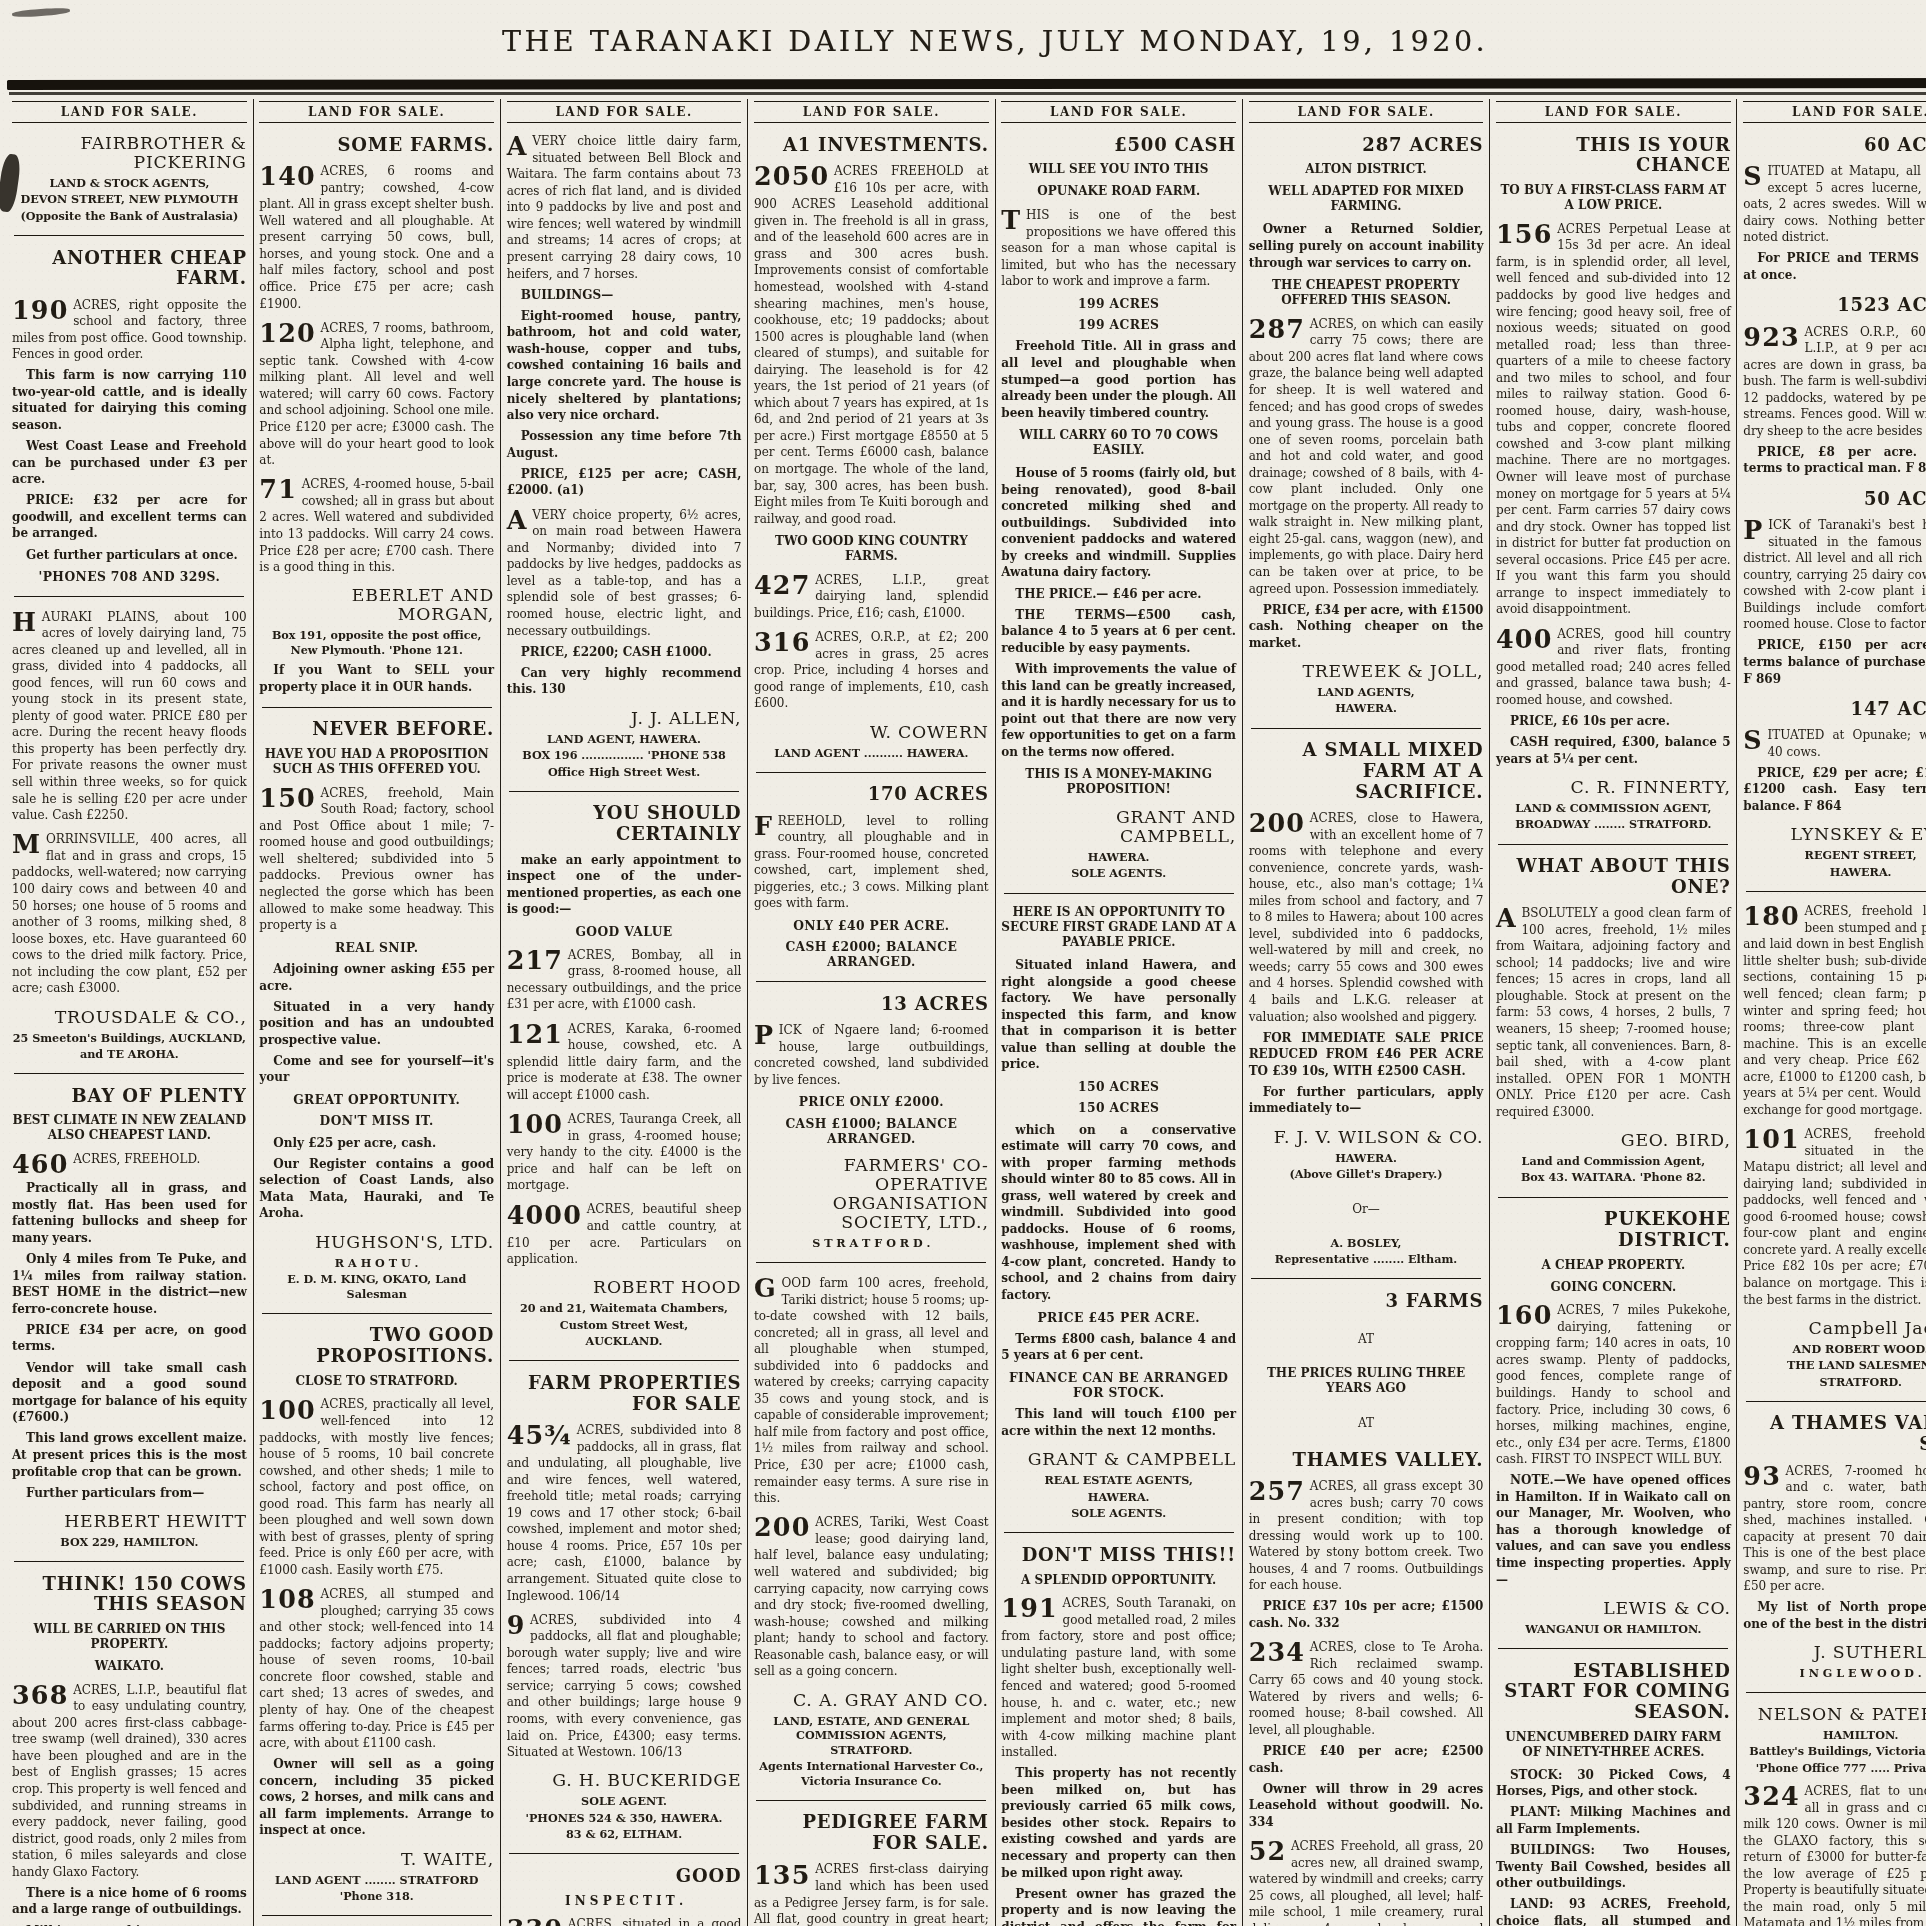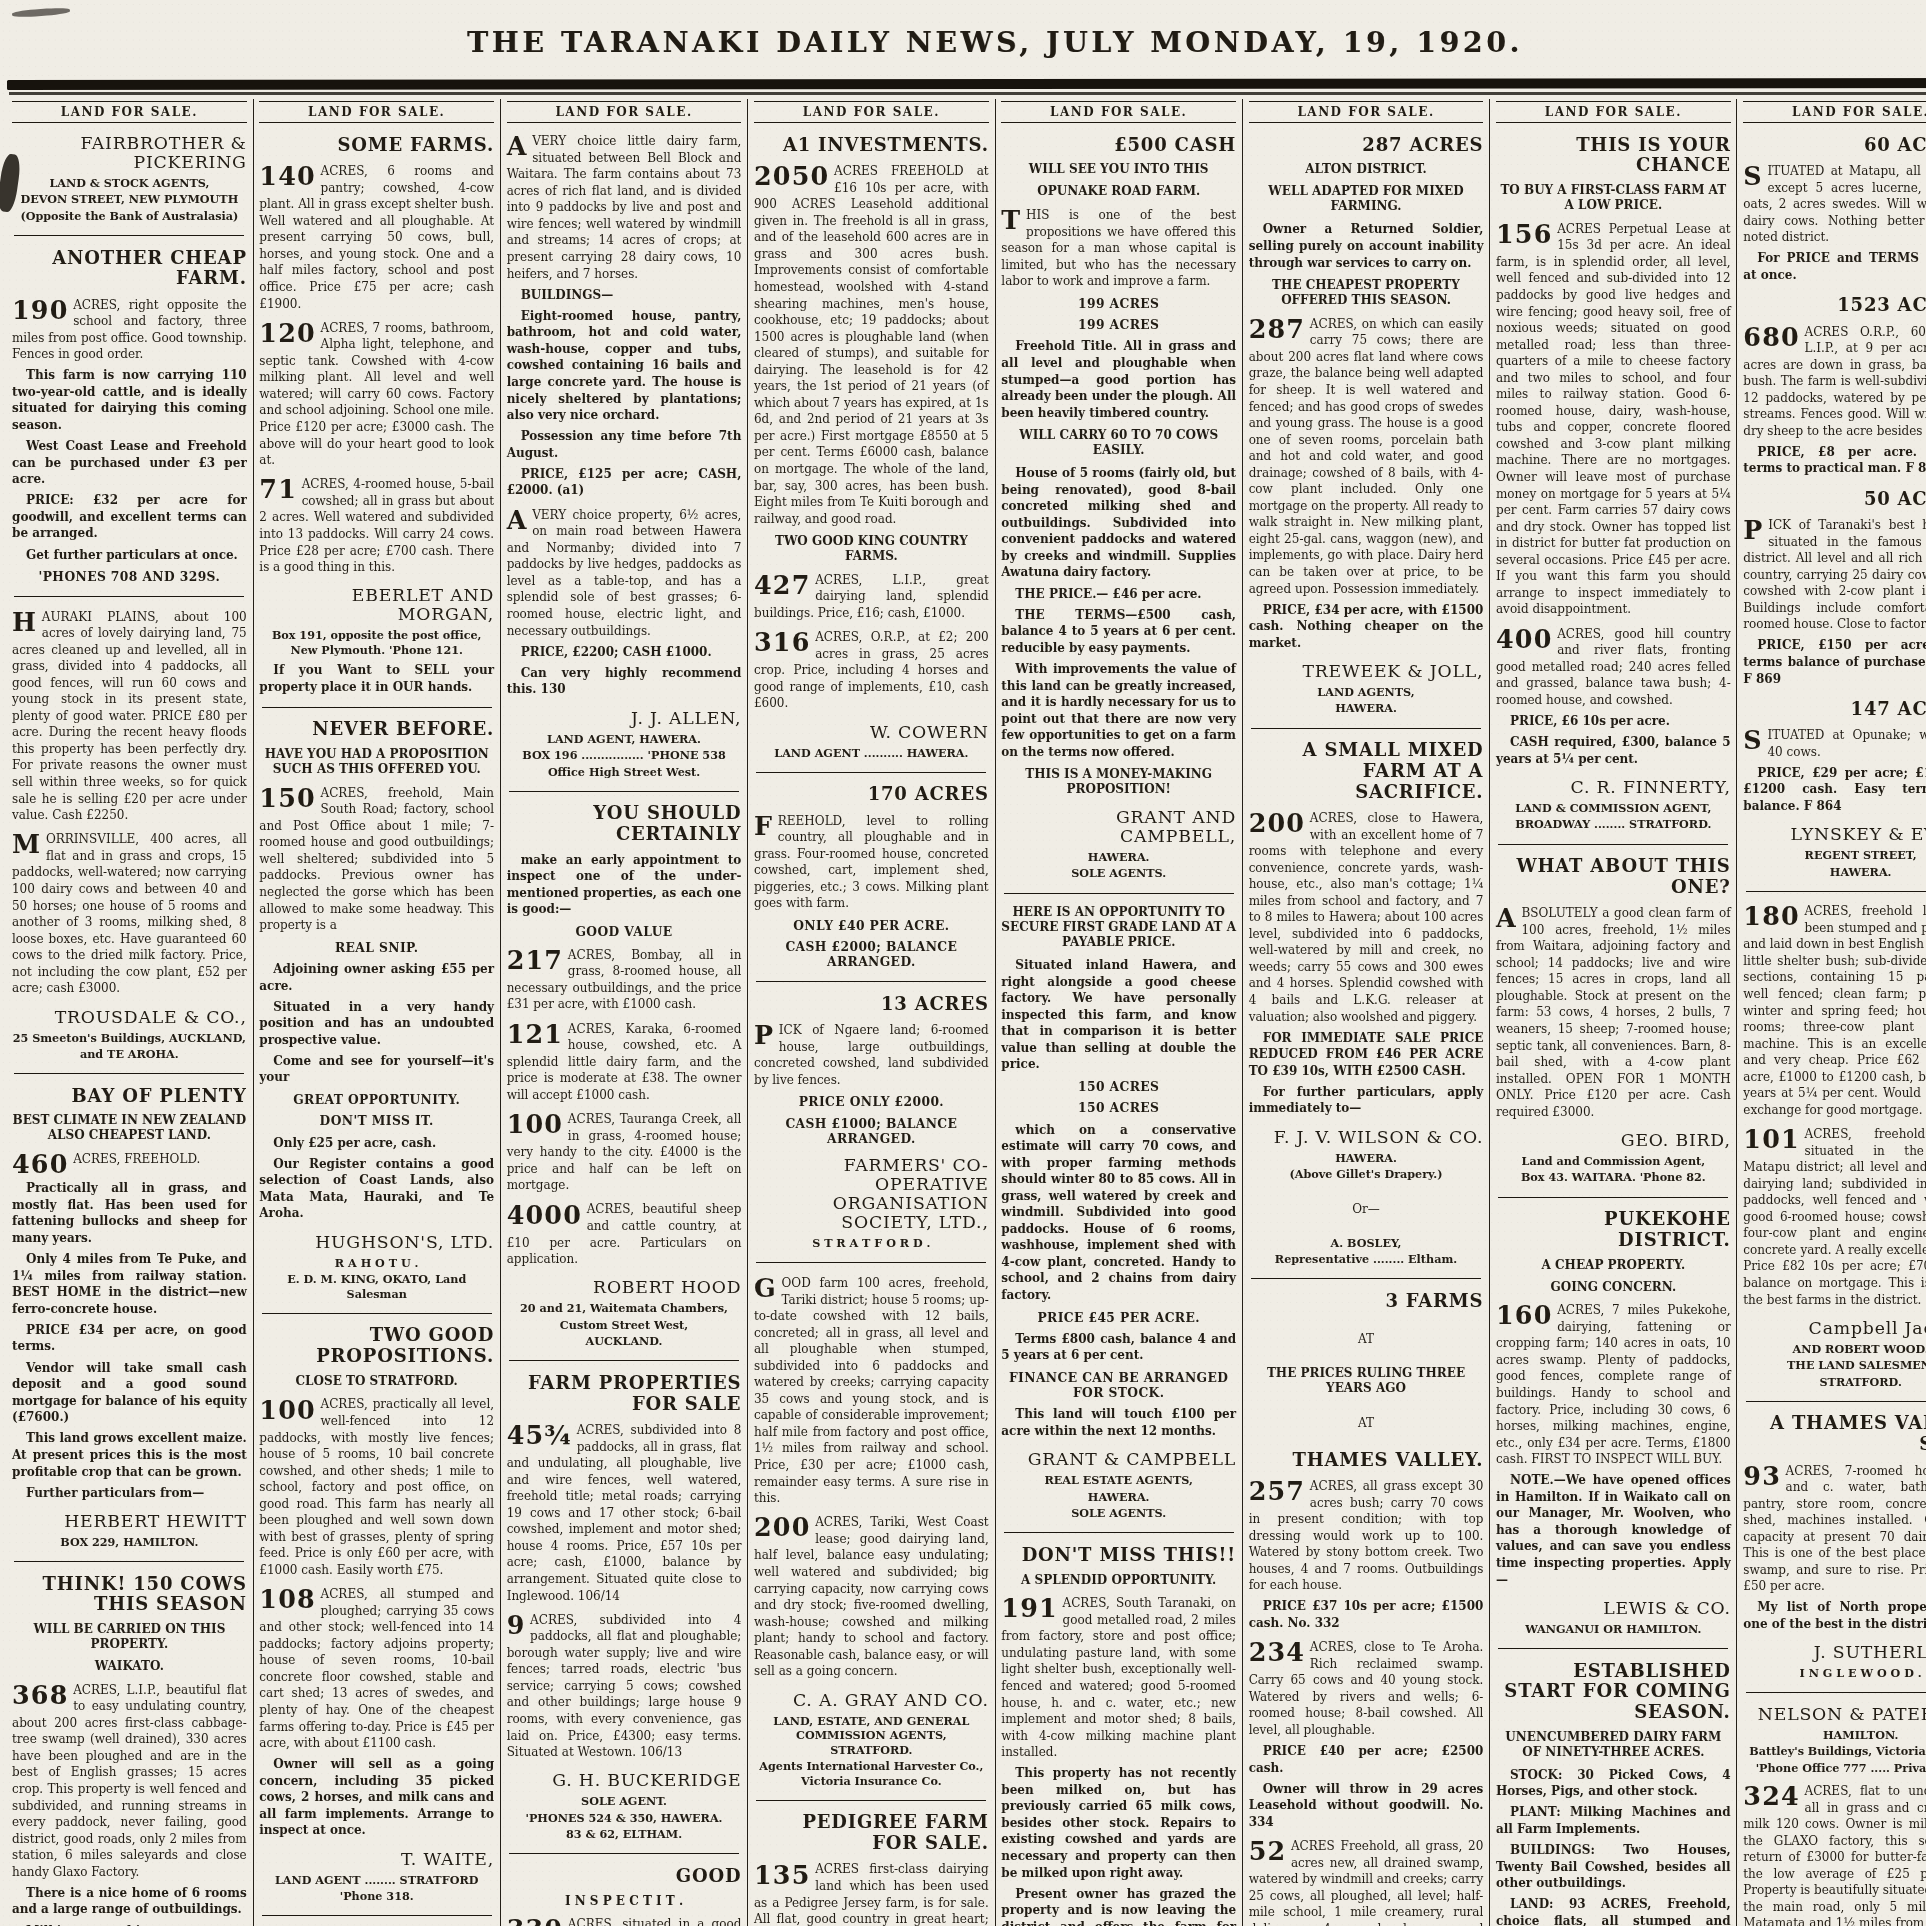--- a/index.html
+++ b/index.html
@@ -11,21 +11,21 @@
       radial-gradient(circle, rgba(40,32,24,.032) 0.4px, transparent 0.5px);
     background-size:6.5px 8.9px, 11.2px 12px;
     font-family:"DejaVu Serif","Liberation Serif",serif;
     color:#211c14;
     position:relative;
     overflow:hidden;
   }
   .page{position:relative;width:100%;height:100%;}
   .masthead{position:relative;text-align:center;padding-top:25px;height:42px;}
   .mast-title{
-    font-size:28.5px;font-weight:bold;letter-spacing:3.5px;
+    font-size:28.5px;font-weight:normal;letter-spacing:3.5px;
     text-shadow:0.4px 0.4px 0 rgba(30,24,16,.35);
     margin-top:40px;
   }
   .mast-rule{height:10px;background:#17130d;margin:11.6px 7px 0;border-radius:1.5px;transform:rotate(-.06deg);}
   .mast-rule2{height:2.7px;background:#17130d;margin:3.5px 35px 0 9.2px;opacity:.8;}
   .columns{display:flex;align-items:stretch;padding:3.9px 6.2px 0;}
   .col{flex:1 1 0;min-width:0;padding:0 5.8px 31px;min-height:2562px;}
   .col + .col{border-left:1.5px solid #241f17;}
   .col-head{
     text-align:center;font-weight:bold;font-size:12px;letter-spacing:1.5px;
@@ -460,21 +460,21 @@
       <div class="col-head">LAND FOR SALE.</div>
       <div class="col-body">
           <div class="ad-h">60 ACRES.</div>
           <div class="lot">
             <span class="lot-num">S</span>
             <span class="lot-text">ITUATED at Matapu, all in grass except 5 acres lucerne, 5 acres oats, 2 acres swedes. Will winter 30 dairy cows. Nothing better in this noted district.</span>
           </div>
           <div class="p">For PRICE and TERMS enquire at once.</div>
           <div class="ad-h">1523 ACRES.</div>
           <div class="lot">
-            <span class="lot-num">680</span>
+            <span class="lot-num">923</span>
             <span class="lot-text">ACRES O.R.P., 600 acres L.I.P., at 9 per acre. 1200 acres are down in grass, balance in bush. The farm is well-subdivided into 12 paddocks, watered by permanent streams. Fences good. Will winter 1½ dry sheep to the acre besides cattle.</span>
           </div>
           <div class="p">PRICE, £8 per acre. Liberal terms to practical man. F 858</div>
           <div class="ad-h">50 ACRES.</div>
           <div class="lot">
             <span class="lot-num">P</span>
             <span class="lot-text">ICK of Taranaki's best holdings, situated in the famous Matapu district. All level and all rich dairying country, carrying 25 dairy cows. Good cowshed with 2-cow plant included. Buildings include comfortable 6-roomed house. Close to factory.</span>
           </div>
           <div class="p">PRICE, £150 per acre. Easy terms balance of purchase money. F 869</div>
           <div class="ad-h">147 ACRES.</div>

